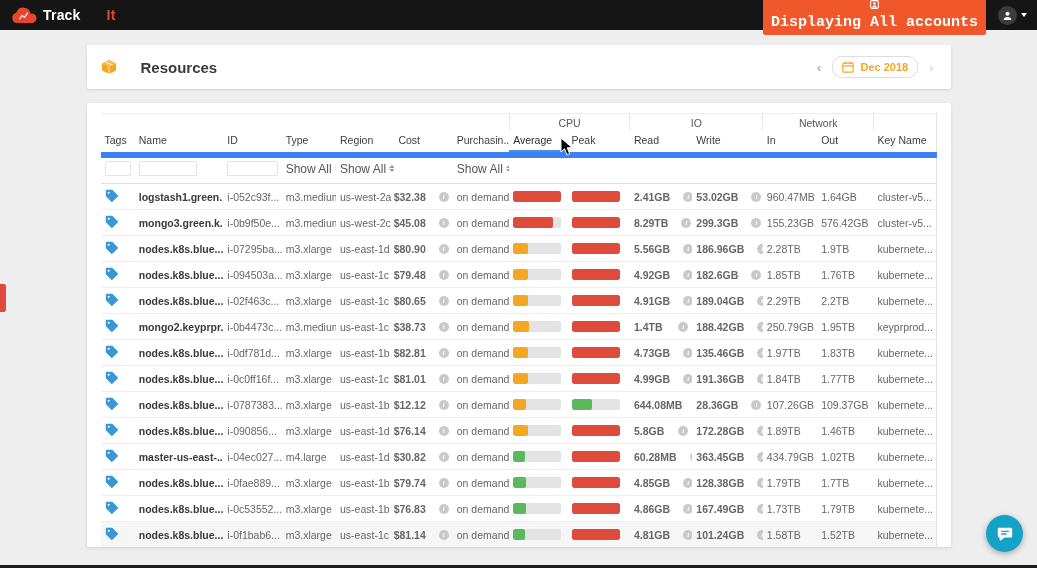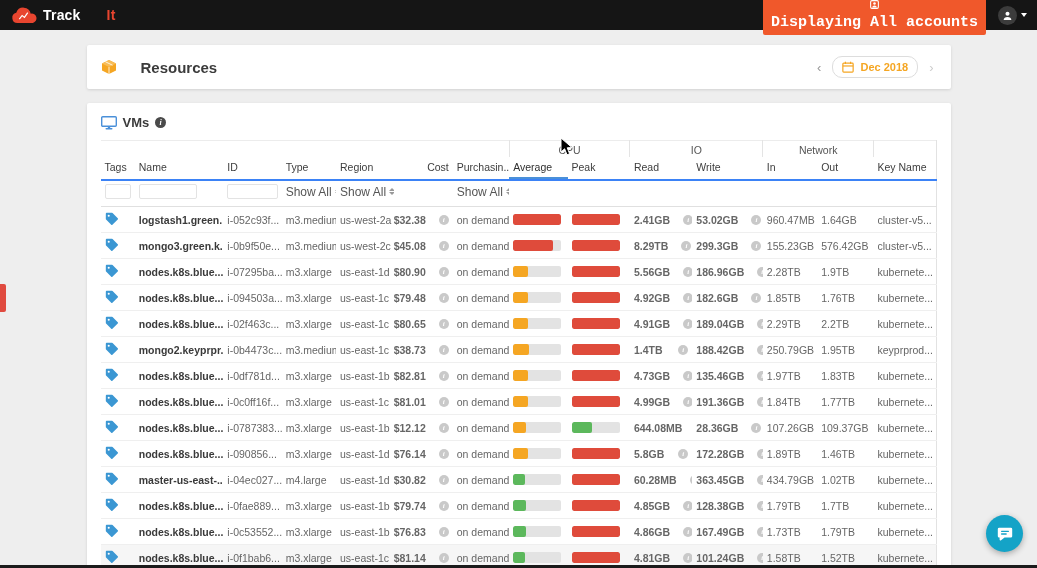--- a/index.html
+++ b/index.html
@@ -38,23 +38,23 @@
   .vms-title { font-size:13px; font-weight:bold; color:#3b3b3b; }
   .info-dark { width:11px; height:11px; border-radius:50%; background:#4a4a4a; color:#fff; display:inline-flex; align-items:center; justify-content:center; }
   .info-dark::before { content:"i"; font-family:"Liberation Serif", serif; font-style:italic; font-size:8px; font-weight:bold; }
 
   
   table { width:100%; border-collapse:collapse; table-layout:fixed; font-size:10.5px; color:#666; border-top:1px solid #ececec; border-right:1px solid #e2e2e2; }
   th, td { white-space:nowrap; overflow:hidden; text-align:left; }
 
   .group-row th { font-weight:normal; color:#555; font-size:10.5px; text-align:center; padding:3px 2px 1px; }
   .group-cell { border-left:1px solid #e4e4e4; }
-  .cols-row th { font-weight:normal; color:#3d3d3d; font-size:10.5px; padding:4px 4px 6px; border-bottom:2px solid #3b82f6; }
+  .cols-row th { font-weight:normal; color:#3d3d3d; font-size:10.5px; padding:4px 4px 6px; border-bottom:6px solid #3b82f6; }
   .cols-row th.sorted { box-shadow:inset 0 -2px 0 #4a90d9; color:#2f2f2f; }
-  .cols-row th.th-right { text-align:right; }
+  .cols-row th.th-right { text-align:left; }
 
   .filter-row td { padding:3px 4px 7px; border-bottom:1px solid #e0e0e0; }
   .filter-input { width:100%; max-width:58px; height:15px; border:1px solid #e3e3e3; border-radius:2px; background:#fff; outline:none; font-family:inherit; font-size:10px; padding:0 3px; }
   .select-filter { display:inline-flex; align-items:center; color:#555; font-size:12px; cursor:pointer; }
   .updown { display:inline-flex; flex-direction:column; align-items:center; margin-left:3px; }
   .updown i { display:block; width:0; height:0; border-left:3px solid transparent; border-right:3px solid transparent; }
   .updown .up { border-bottom:3px solid #999; margin-bottom:1px; }
   .updown .down { border-top:3px solid #999; }
 
   tbody td { padding:5px 4px; border-top:1px solid #efefef; }
@@ -141,31 +141,20 @@
               <line x1="10" y1="0.8" x2="10" y2="3.5" stroke="#f5a623" stroke-width="1.4"></line>
             </svg>
         </span>
         <span>Dec 2018</span>
       </span>
       <span class="chev chev-right">›</span>
     </div>
   </div>
 
   <div class="card vms-card">
-    <div class="vms-header">
-      <span style="display:inline-flex;">
-        <svg width="16" height="14" viewBox="0 0 16 14">
-            <rect x="0.7" y="0.7" width="14.6" height="9.6" rx="1" fill="none" stroke="#4a90d9" stroke-width="1.4"></rect>
-            <rect x="6.8" y="10.3" width="2.4" height="1.8" fill="#4a90d9"></rect>
-            <rect x="4.5" y="12.1" width="7" height="1.4" rx="0.7" fill="#4a90d9"></rect>
-          </svg>
-      </span>
-      <span class="vms-title">VMs</span>
-      <span class="info-dark"></span>
-    </div>
 
     <table>
       <colgroup>
         <col style="width:34px">
           <col style="width:88px">
           <col style="width:58px">
           <col style="width:54px">
         <col style="width:58px">
           <col style="width:58px">
           <col style="width:56px">

